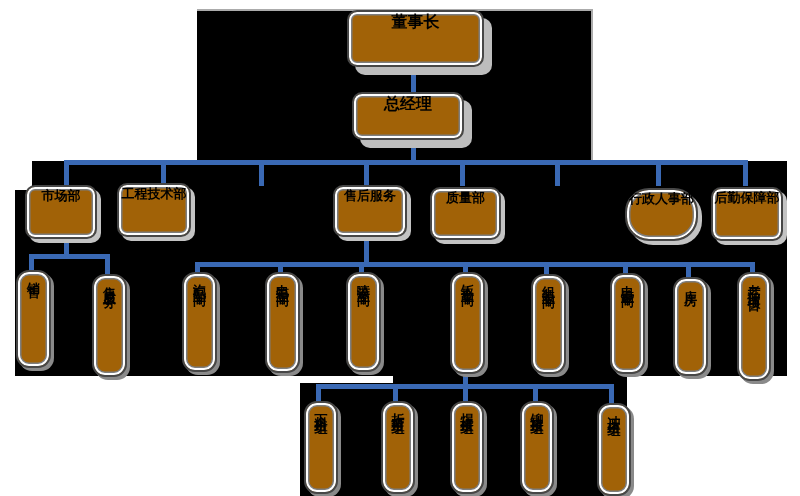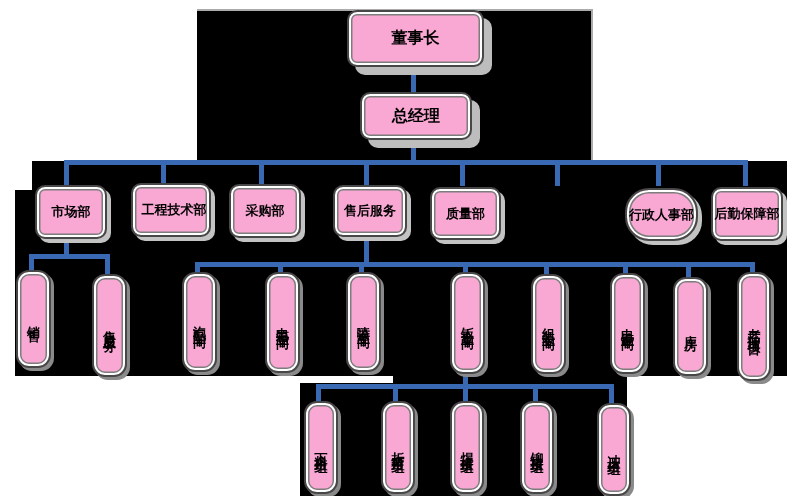--- a/index.html
+++ b/index.html
@@ -3,24 +3,24 @@
 <meta charset="utf-8">
 <style>
   html,body{margin:0;padding:0;background:#ffffff;}
   #stage{
     position:relative;width:800px;height:496px;background:#ffffff;overflow:hidden;
     font-family:"DejaVu Serif","Liberation Serif",serif;
   }
   .backdrop{position:absolute;background:#000000;}
   .line{position:absolute;background:#3a69b4;}
   .node{
-    position:absolute;background:#f9a8d4;
+    position:absolute;background:#a16207;
     border:2px solid #474747;border-radius:10px;
     box-shadow: inset 0 0 0 2px #ffffff, inset 0 0 0 3.5px #7d7d7d, 4px 4px 0 #c3c3c3;
-    display:flex;align-items:center;justify-content:center;
+    display:flex;align-items:flex-start;justify-content:center;
     color:#000;font-weight:bold;font-size:13px;white-space:nowrap;
   }
   .lvl1{font-size:16px;box-shadow: inset 0 0 0 2px #ffffff, inset 0 0 0 3.5px #7d7d7d, 8px 8px 0 #bdbdbd;}
   .vert{
     border-radius:13px;
     box-shadow: inset 0 0 0 2px #ffffff, inset 0 0 0 3.5px #7d7d7d, 3px 3px 0 #8a8a8a;
   }
   .vert span{
     writing-mode:vertical-rl;text-orientation:upright;
     letter-spacing:3px;font-size:13px;line-height:1;white-space:normal;
@@ -69,32 +69,29 @@
   <div class="line" style="left:316px;top:384px;width:298px;height:5px;"></div>
   <div class="line" style="left:316px;top:389px;width:5px;height:13px;"></div>
   <div class="line" style="left:393px;top:389px;width:5px;height:13px;"></div>
   <div class="line" style="left:463px;top:389px;width:5px;height:13px;"></div>
   <div class="line" style="left:533px;top:389px;width:5px;height:13px;"></div>
   <div class="line" style="left:609px;top:389px;width:5px;height:15px;"></div>
 
   <div class="node lvl1" style="left:347px;top:10px;width:133px;height:53px;">
     <span>董事长</span>
   </div>
-  <div class="node lvl1" style="left:360px;top:92px;width:108px;height:44px;">
+  <div class="node lvl1" style="left:352px;top:92px;width:108px;height:44px;">
     <span>总经理</span>
   </div>
 
-  <div class="node" style="left:35px;top:185px;width:68px;height:50px;">
+  <div class="node" style="left:25px;top:185px;width:68px;height:50px;">
     <span>市场部</span>
   </div>
-  <div class="node" style="left:131px;top:183px;width:70px;height:50px;padding-left:6px;">
+  <div class="node" style="left:117px;top:183px;width:70px;height:50px;">
     <span>工程技术部</span>
-  </div>
-  <div class="node" style="left:229px;top:184px;width:68px;height:50px;">
-    <span>采购部</span>
   </div>
   <div class="node" style="left:333px;top:185px;width:70px;height:48px;">
     <span>售后服务</span>
   </div>
   <div class="node" style="left:430px;top:187px;width:67px;height:49px;font-family:Liberation Serif, serif;">
     <span>质量部</span>
   </div>
   <div class="node" style="left:625px;top:188px;width:69px;height:49px;border-radius:24px;">
     <span>行政人事部</span>
   </div>

